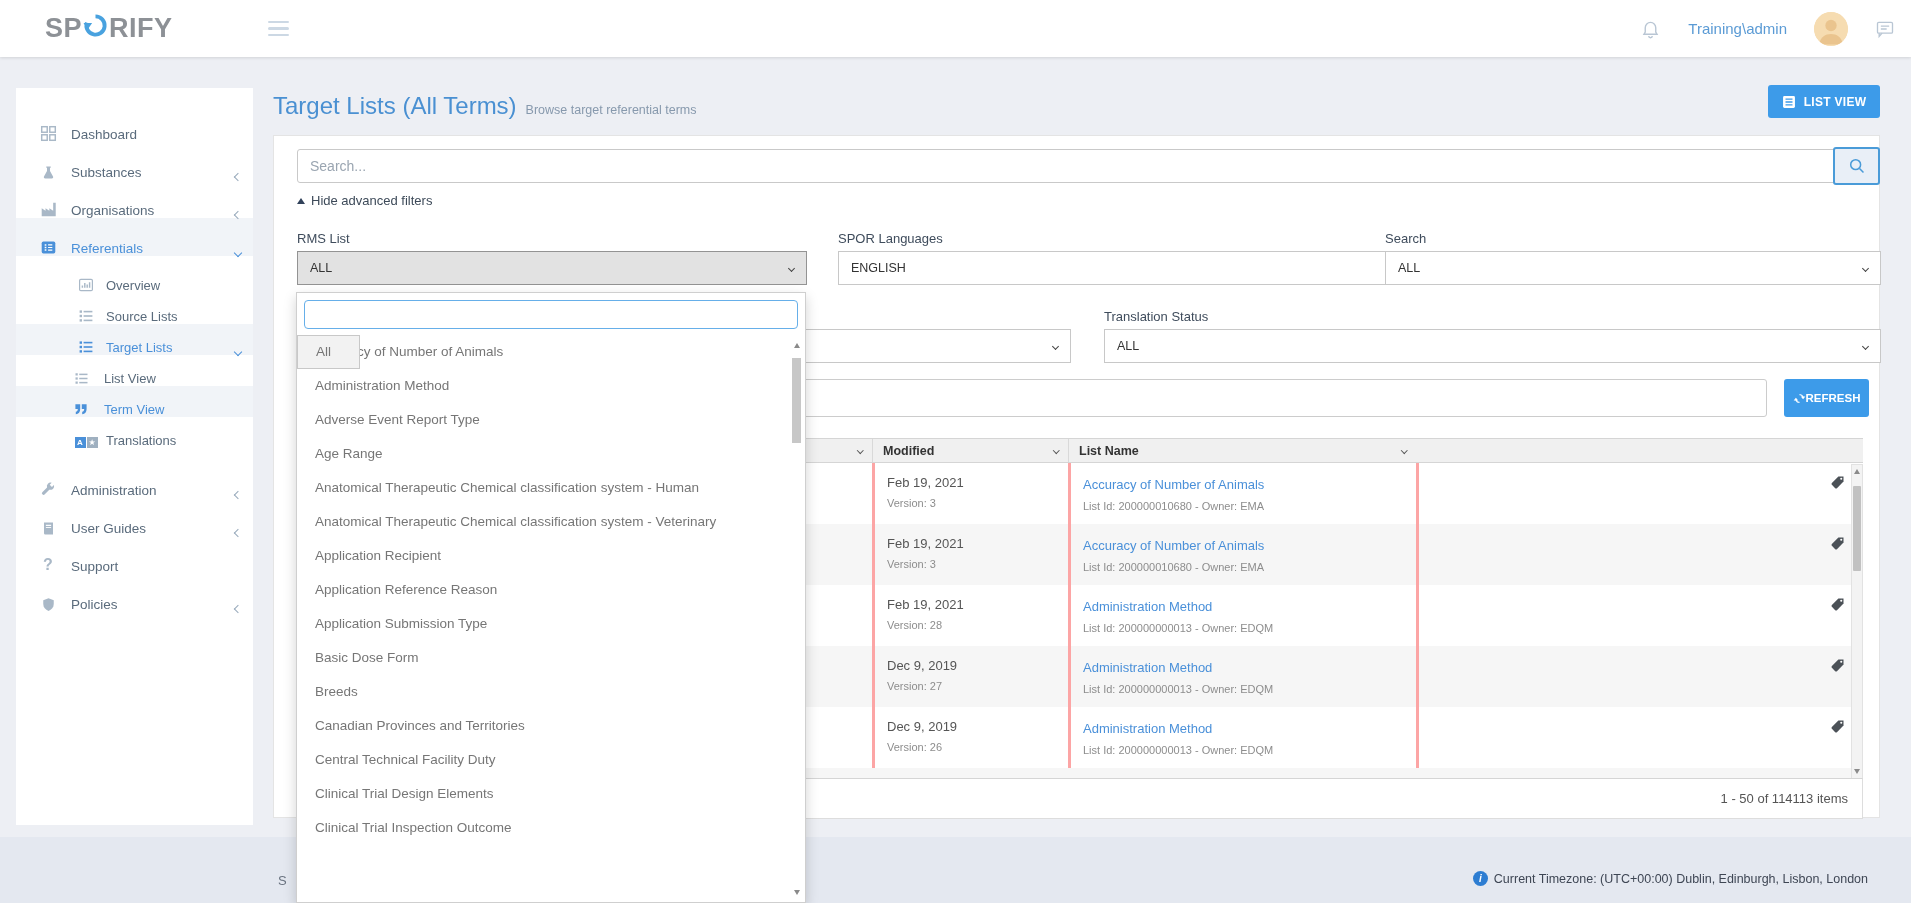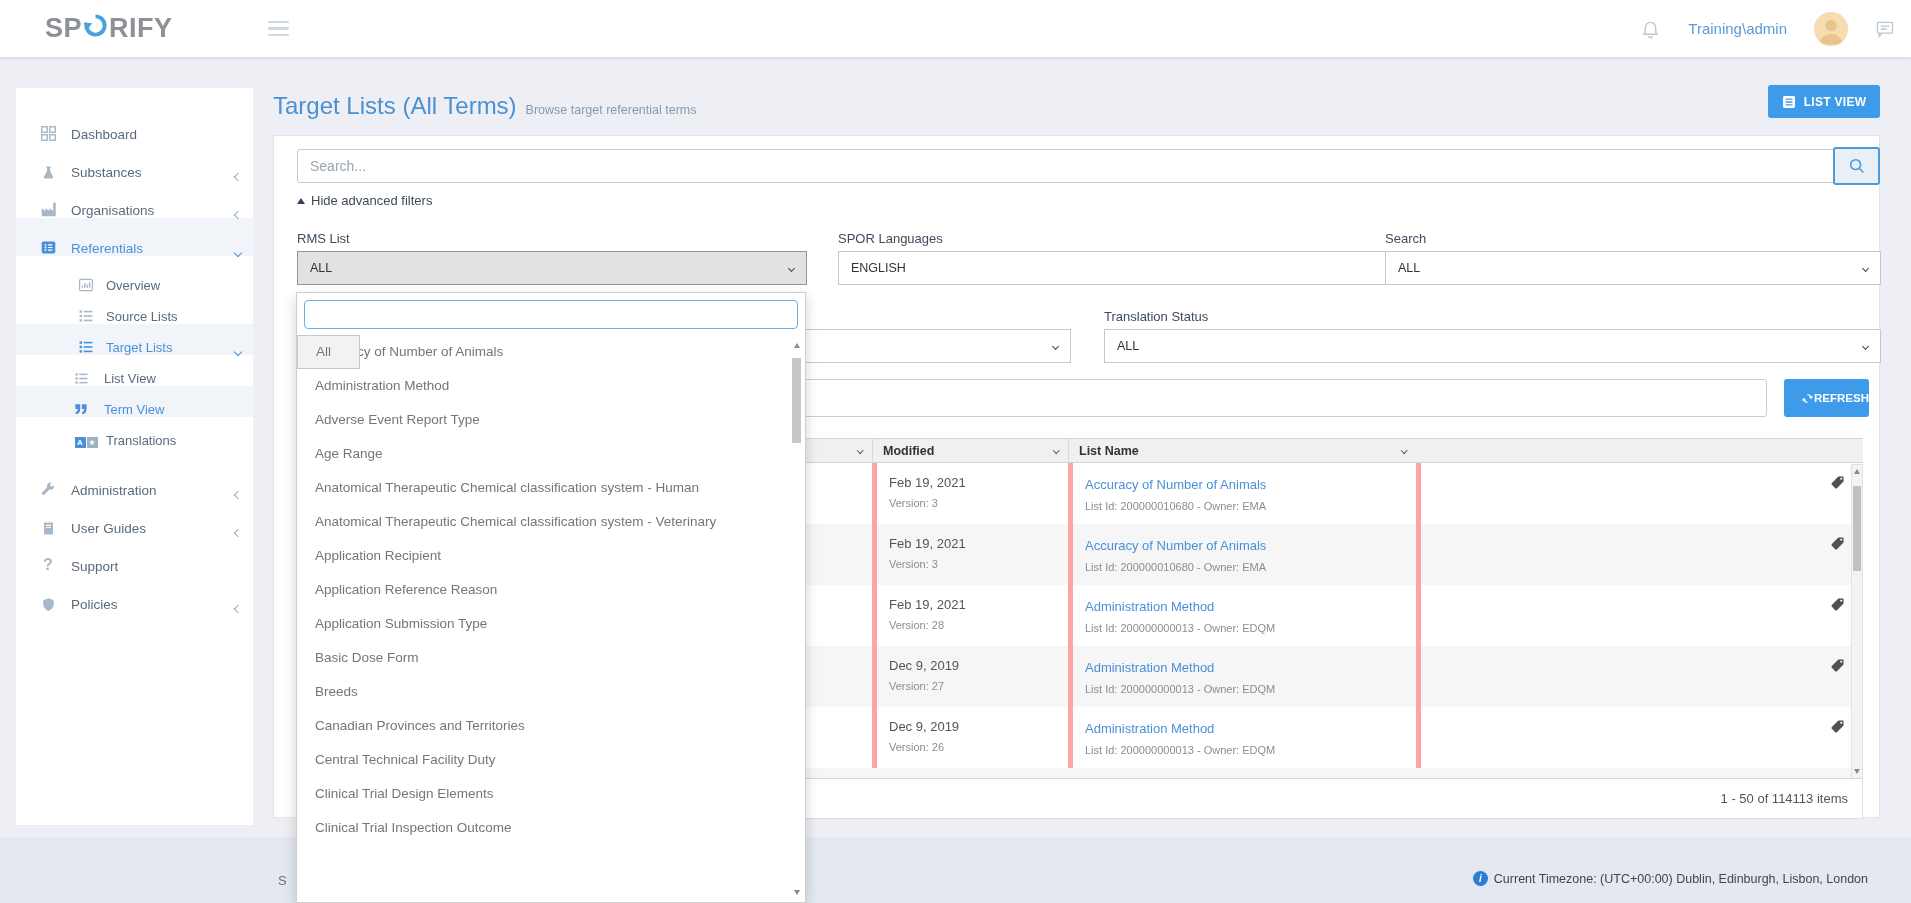--- a/index.html
+++ b/index.html
@@ -65,34 +65,34 @@
     border-bottom:6px solid #31425a}
   .flabel{position:absolute;font-size:13px;color:#3f4c5c}
   .sel{position:absolute;height:34px;background:#fff;border:1px solid #c8c8c8;display:flex;
     align-items:center;padding:0 28px 0 12px;font-size:12.5px;color:#333;cursor:pointer}
   .sel .cv{position:absolute;right:12px;border-color:#444;width:5px;height:5px;border-width:1.8px}
   .sel.open{background:#e2e2e2;border-color:#939393}
   .bigbox{position:absolute;left:23px;top:243px;width:1470px;height:38px;border:1px solid #ccc;
     border-radius:3px;padding:0 10px;font-size:13px;color:#555;outline:none}
   .btn-refresh{position:absolute;left:1510px;top:243px;width:85px;height:38px;background:#3d9be9;
     color:#fff;font-size:11.5px;font-weight:bold;border:none;border-radius:3px;display:flex;
-    align-items:center;justify-content:flex-end;gap:0;cursor:pointer}
+    align-items:center;justify-content:center;gap:0;cursor:pointer}
   
   .table{position:absolute;left:23px;top:302px;width:1566px}
   .thead{display:flex;height:25px;background:#f0f0f0;border-top:1px solid #d5d5d5;
     border-bottom:1px solid #d5d5d5;font-size:12.5px;font-weight:bold;color:#333}
   .th{display:flex;align-items:center;justify-content:space-between;padding:0 10px;
     border-left:1px solid #d9d9d9}
   .th:first-child{border-left:none}
   .scv{display:inline-block;width:4.5px;height:4.5px;border-right:1.5px solid #555;
     border-bottom:1.5px solid #555;transform:rotate(45deg)}
   .c1{width:575px}.c2{width:196px}.c3{width:348px}.c4{flex:1}
   .trow{display:flex;height:61px;background:#fff}
   .trow.alt{background:#f6f6f6}
-  .tc{border-left:5px solid #fca5a5;padding:12px 12px 0 12px}
+  .tc{border-left:3px solid #fca5a5;padding:12px 12px 0 12px}
   .tc.c1{border-left:none}
   .dt{font-size:13px;color:#555}
   .mt{font-size:11px;color:#8d8d8d;margin-top:7px}
   .lnk{font-size:13px;color:#4a90d9;text-decoration:none;cursor:pointer}
   .tc.c4{display:flex;justify-content:flex-end;padding-right:18px}
   .row-sliver{height:10px;background:#f6f6f6}
   .vscroll{position:absolute;right:0;top:26px;width:12px;height:315px;background:#f3f3f3;
     border:1px solid #e2e2e2;display:flex;flex-direction:column;align-items:center}
   .vthumb{width:8px;height:85px;background:#c1c1c1;margin-top:12px;border-radius:1px}
   .tri{width:0;height:0;border-left:3.5px solid transparent;border-right:3.5px solid transparent}

